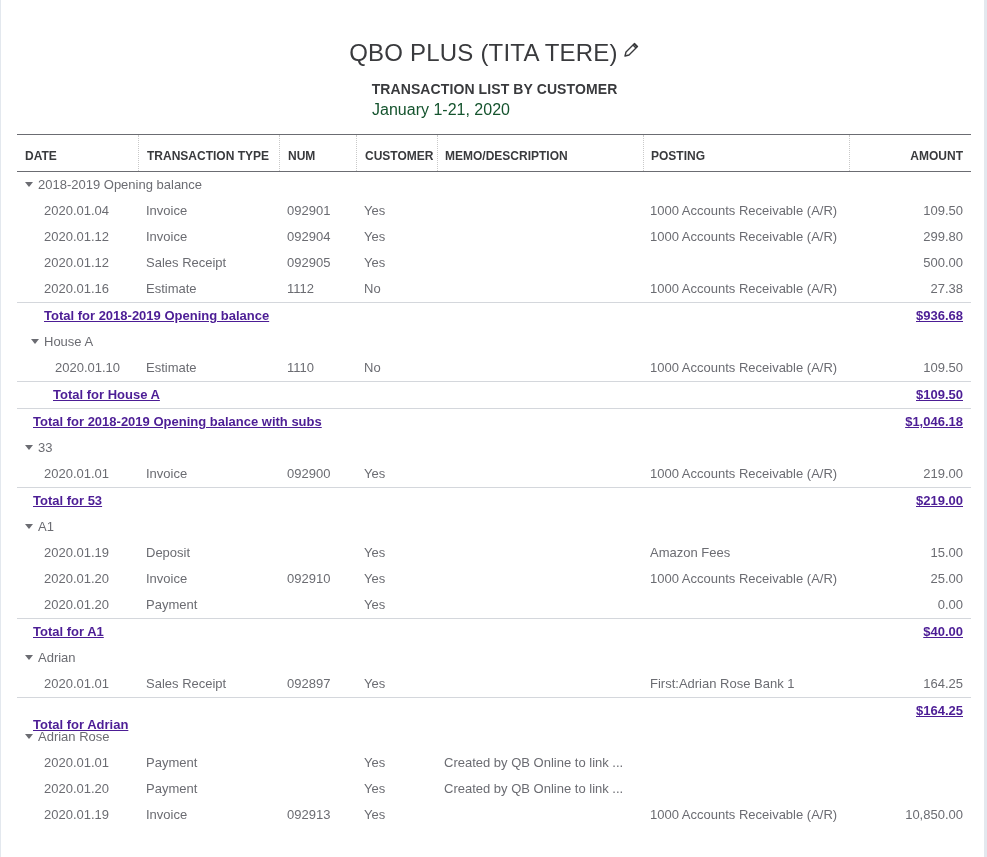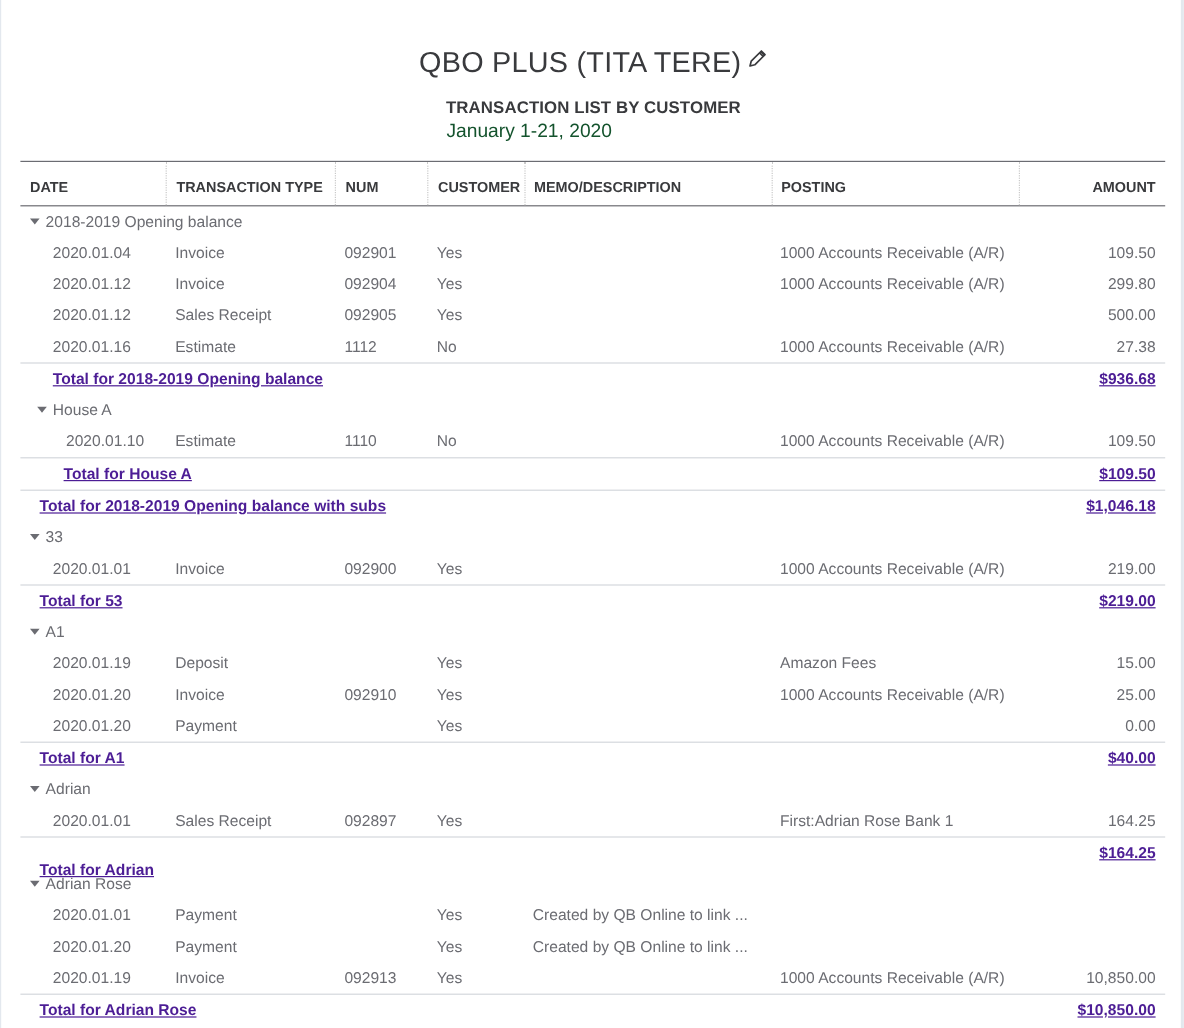--- a/index.html
+++ b/index.html
@@ -210,21 +210,17 @@
         </div>
         <div class="row txn">
           <div class="c" style="left: 27px; width: 120px;">2020.01.19</div>
           <div class="c" style="left: 129px; width: 130px;">Invoice</div>
           <div class="c" style="left: 270px; width: 70px;">092913</div>
           <div class="c" style="left: 347px; width: 70px;">Yes</div>
           <div class="c" style="left: 427px; width: 200px;"></div>
           <div class="c" style="left: 633px; width: 200px;">1000 Accounts Receivable (A/R)</div>
           <div class="c" style="left: 832px; width: 114px; text-align: right;">10,850.00</div>
         </div>
-        <div class="row total">
-          <div class="c" style="left: 16px;">Total for Adrian Rose</div>
-          <div class="c" style="left: 832px; width: 114px; text-align: right;">$10,850.00</div>
-        </div>
       </div>
   </div>
 
   <div class="scrollbar-edge"></div>
 </div>
 
 </body></html>

